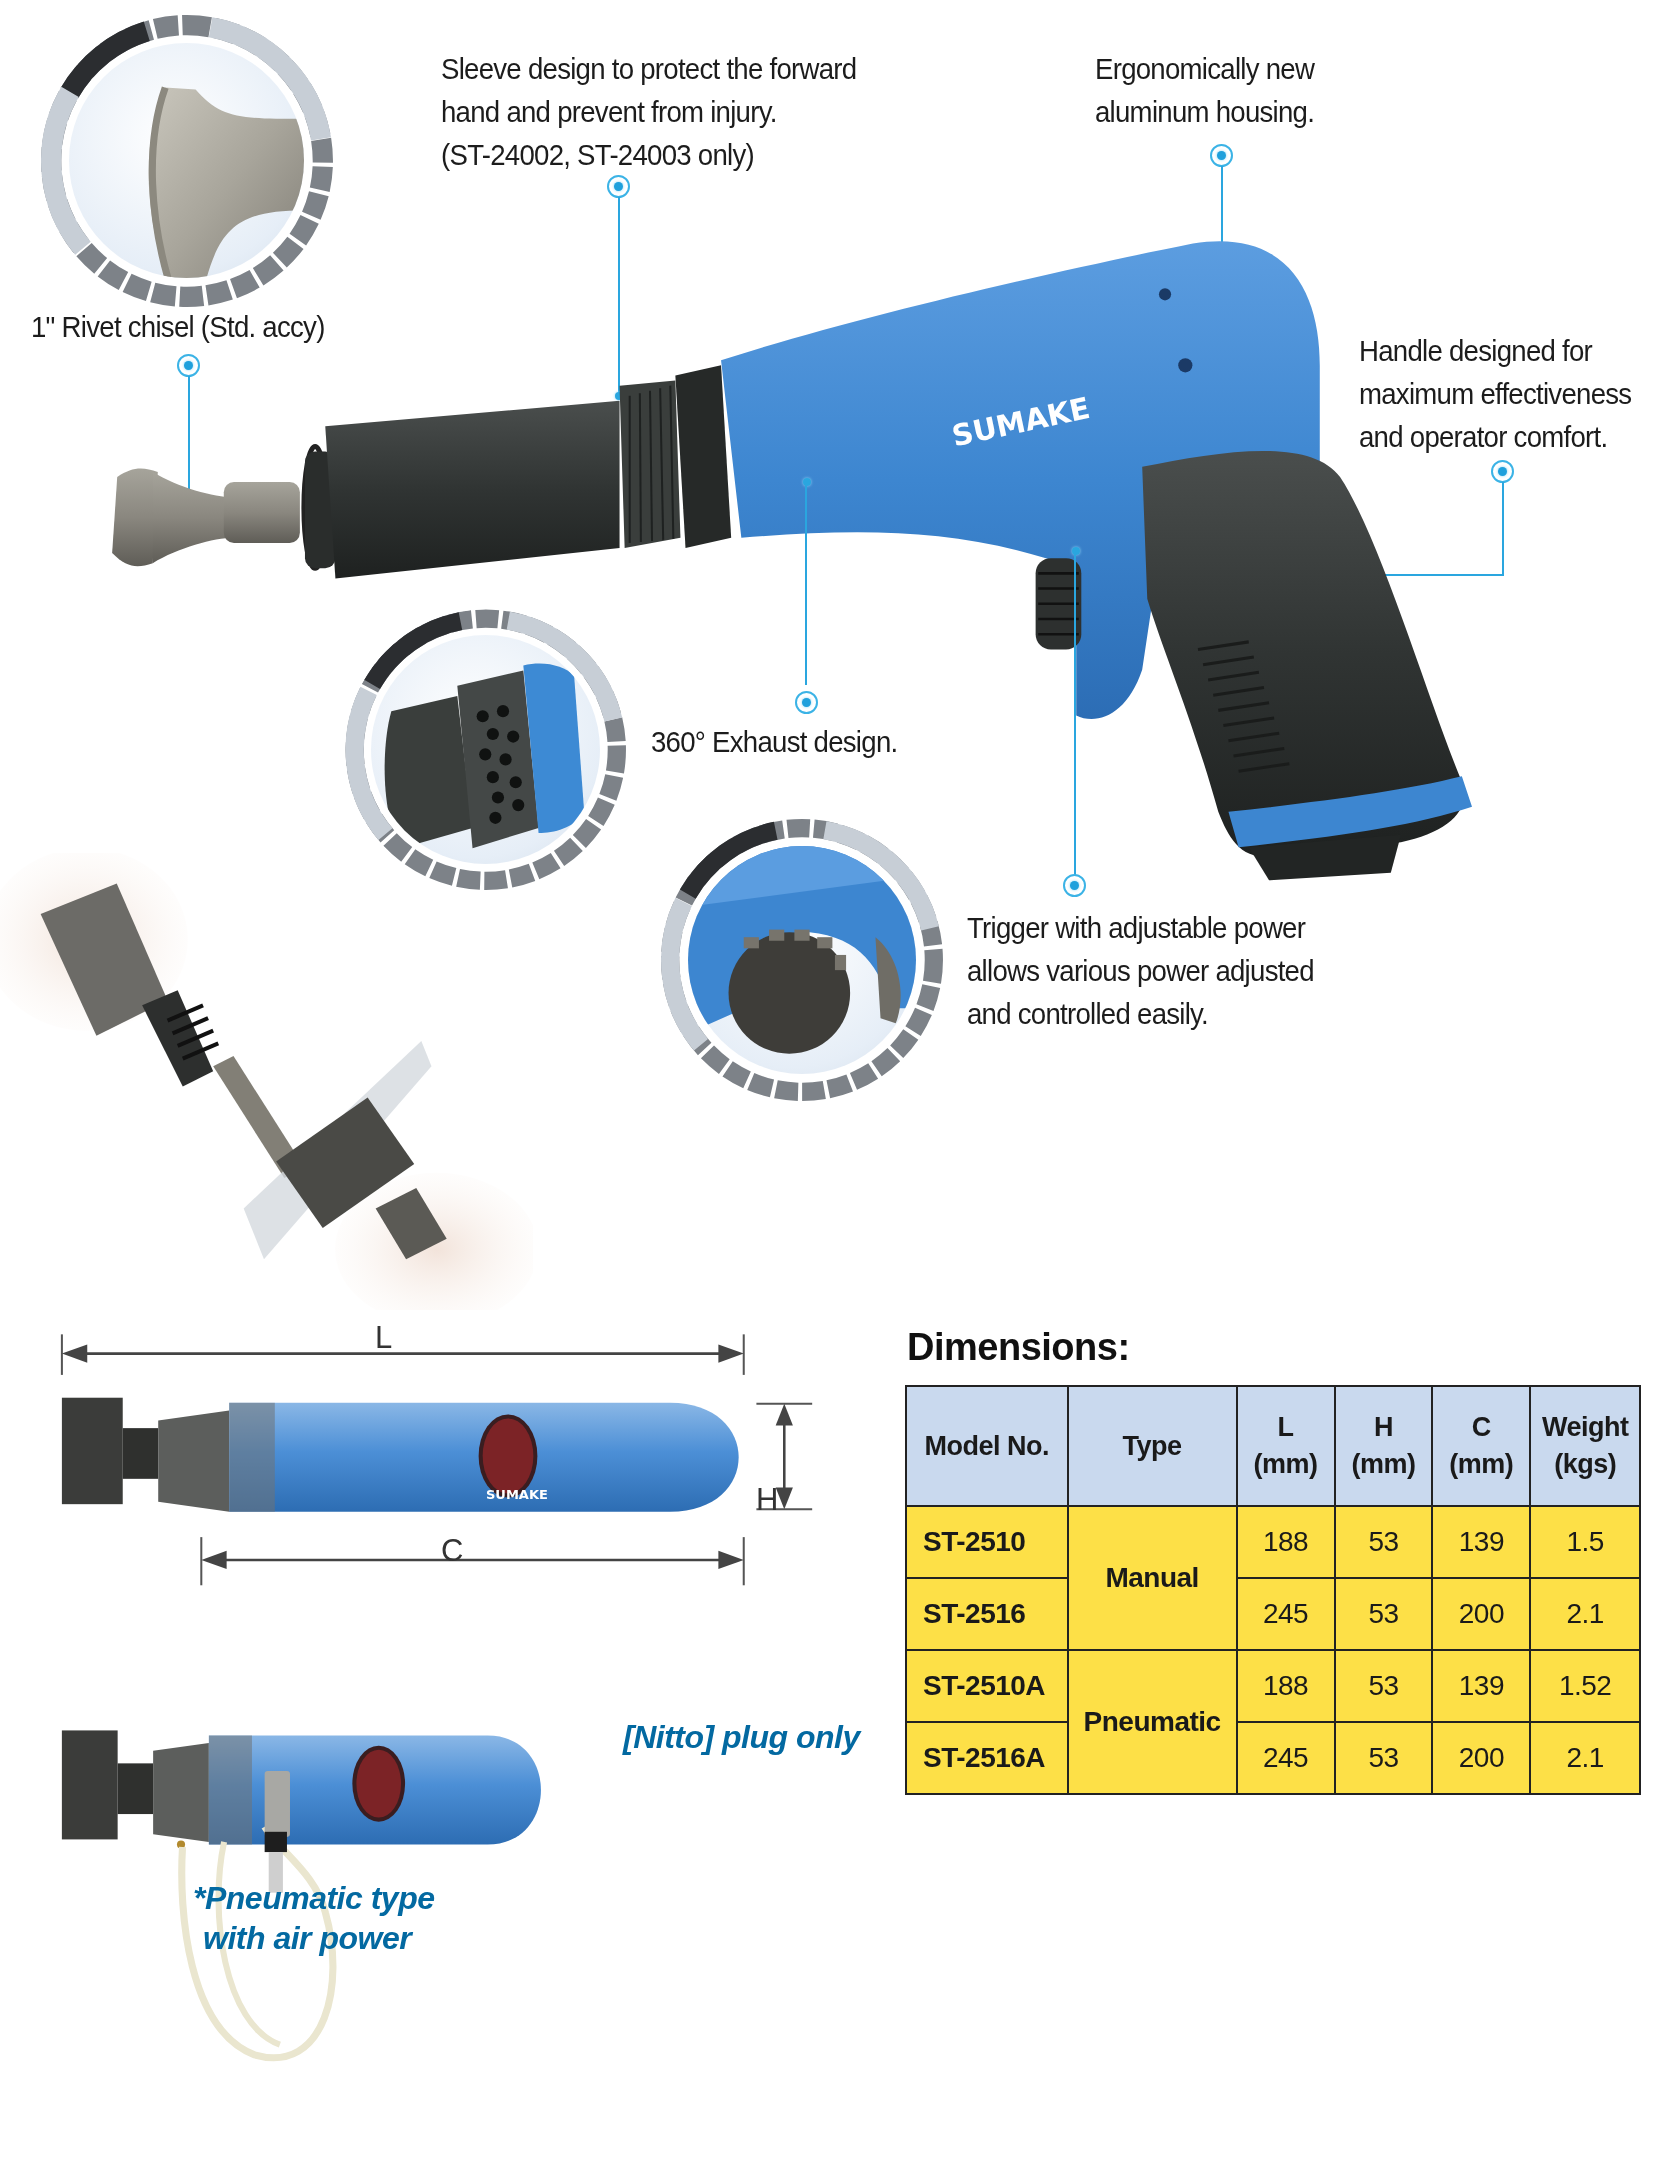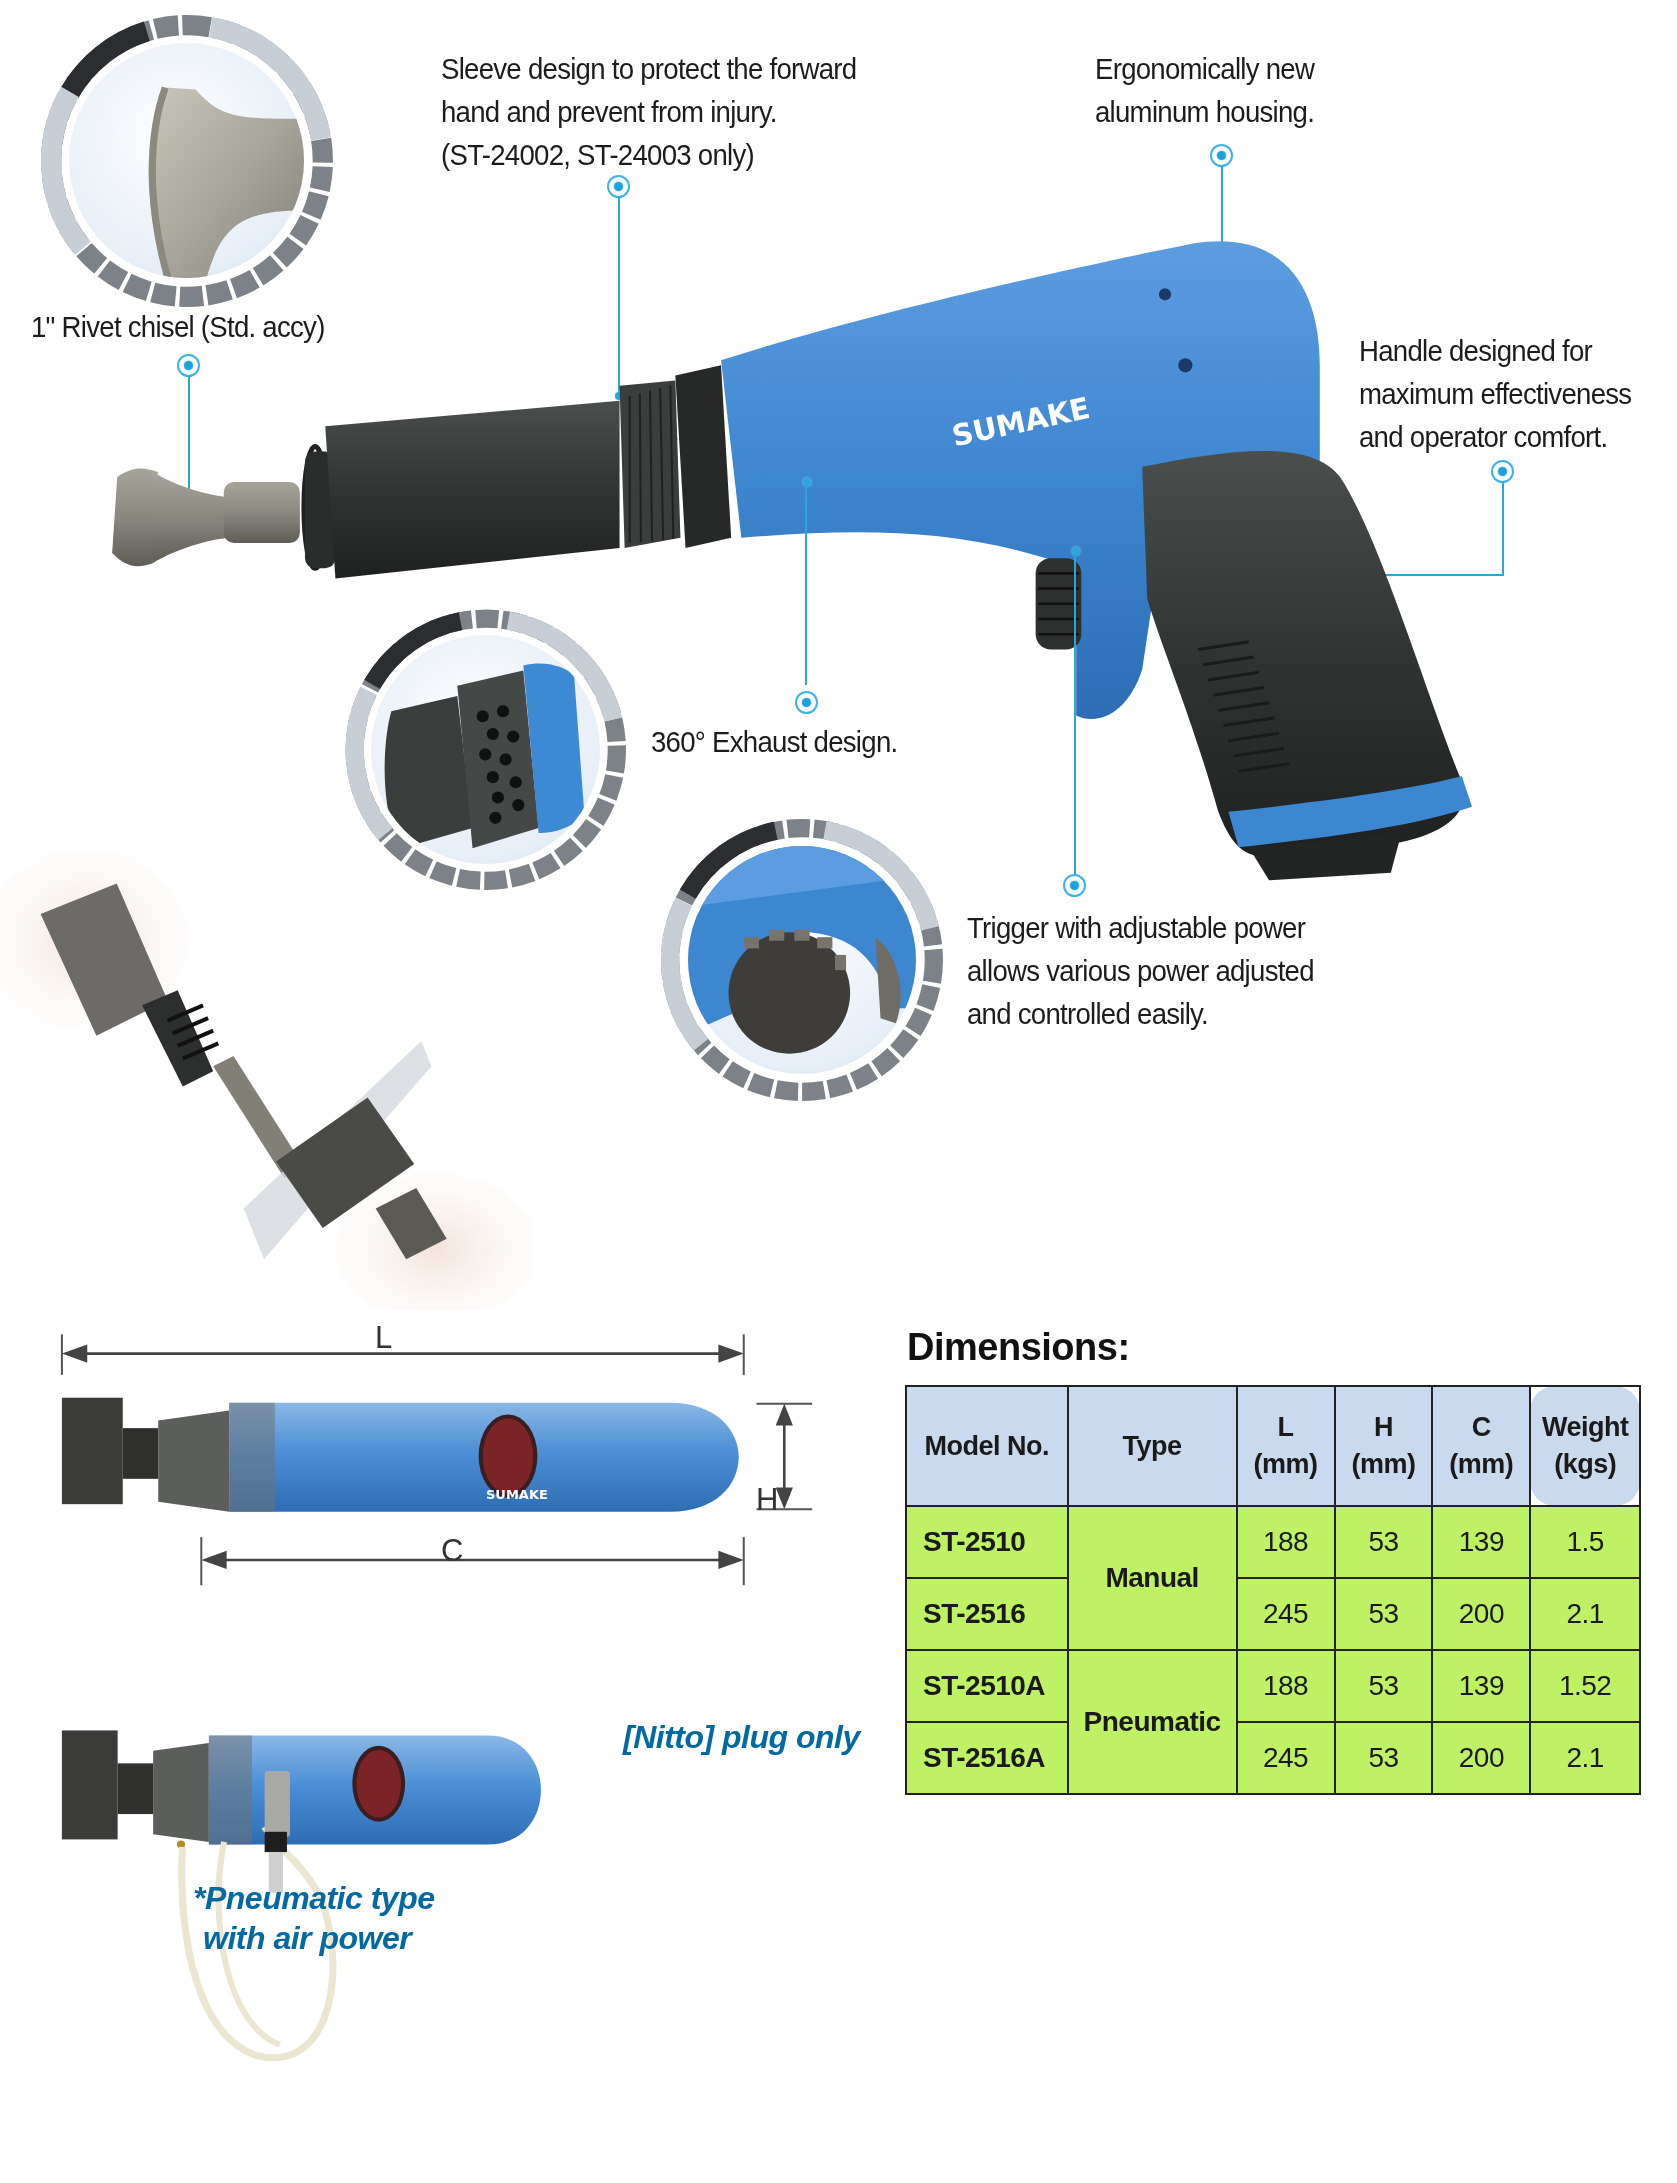--- a/index.html
+++ b/index.html
@@ -12,21 +12,21 @@
   .vline{position:absolute;width:2px;background:#2aa6df;}
   .hline{position:absolute;height:2px;background:#2aa6df;}
   .inset{position:absolute;border-radius:50%;}
   .inset .ring{position:absolute;inset:0;border-radius:50%;}
   .inset .inner{position:absolute;border-radius:50%;background:radial-gradient(circle at 45% 40%,#ffffff 0%,#e6eef7 70%,#d3deea 100%);overflow:hidden;}
   
   .dim-title{position:absolute;left:907px;top:1326px;font-size:38px;font-weight:bold;color:#111;letter-spacing:-0.5px;}
   table.dims{position:absolute;left:905px;top:1385px;width:736px;border-collapse:collapse;font-family:"Liberation Sans",sans-serif;}
   table.dims th,table.dims td{border:2px solid #222;text-align:center;vertical-align:middle;}
   table.dims th{background:#c9d9ee;font-weight:bold;font-size:27px;line-height:37px;height:116px;letter-spacing:-0.5px;}
-  table.dims td{background:#bef264;font-size:28px;height:68px;letter-spacing:-0.5px;}
+  table.dims td{background:#fde047;font-size:28px;height:68px;letter-spacing:-0.5px;}
   table.dims td.model{text-align:left;padding-left:16px;font-weight:bold;}
   table.dims td.type{font-weight:bold;}
   .dimlabel{position:absolute;font-size:31px;color:#333;}
   .italic-note{position:absolute;font-size:32px;font-weight:bold;font-style:italic;color:#0369a1;letter-spacing:-0.5px;white-space:nowrap;}
 </style>
 </head>
 <body>
 
 <div class="inset" style="left:40px;top:14px;width:294px;height:294px;">
   <svg class="ring" width="294" height="294" viewBox="0 0 580 580">
@@ -327,21 +327,21 @@
           <div>(mm)</div>
         </th>
       <th style="width:96px;">
           <div>H</div>
           <div>(mm)</div>
         </th>
       <th style="width:96px;">
           <div>C</div>
           <div>(mm)</div>
         </th>
-      <th style="width:107px;border-radius:25px;">
+      <th style="width:107px;">
           <div>Weight</div>
           <div>(kgs)</div>
         </th>
     </tr>
   </thead>
   <tbody>
     <tr>
       <td class="model">ST-2510</td>
       <td class="type" rowspan="2">Manual</td>
       <td>188</td>

